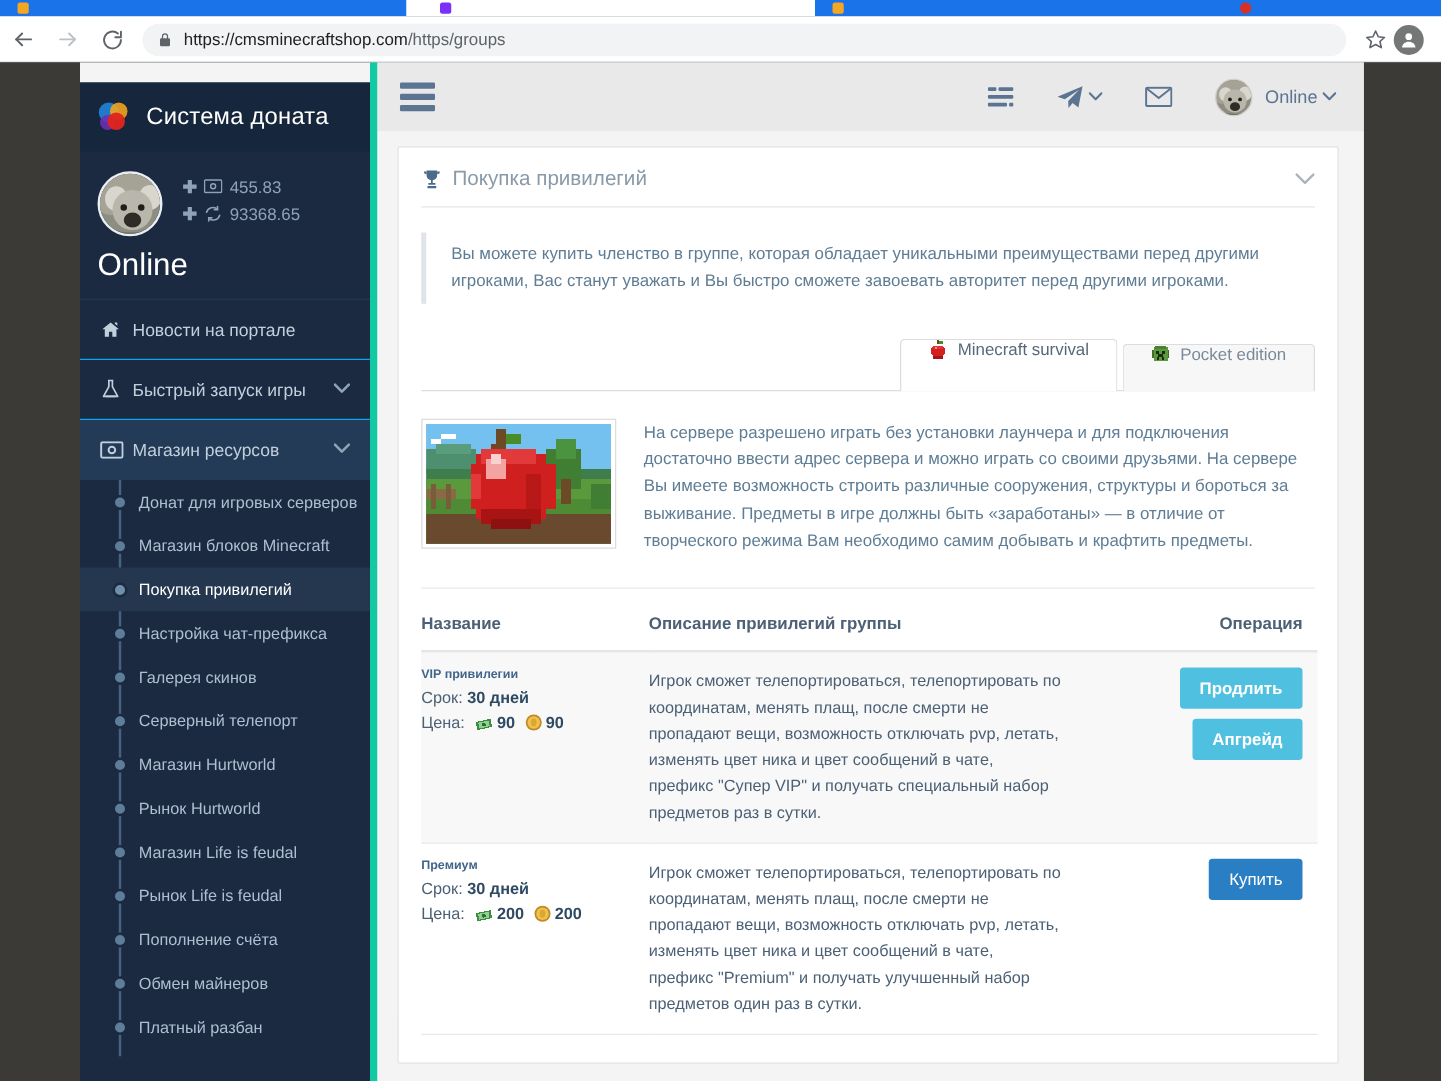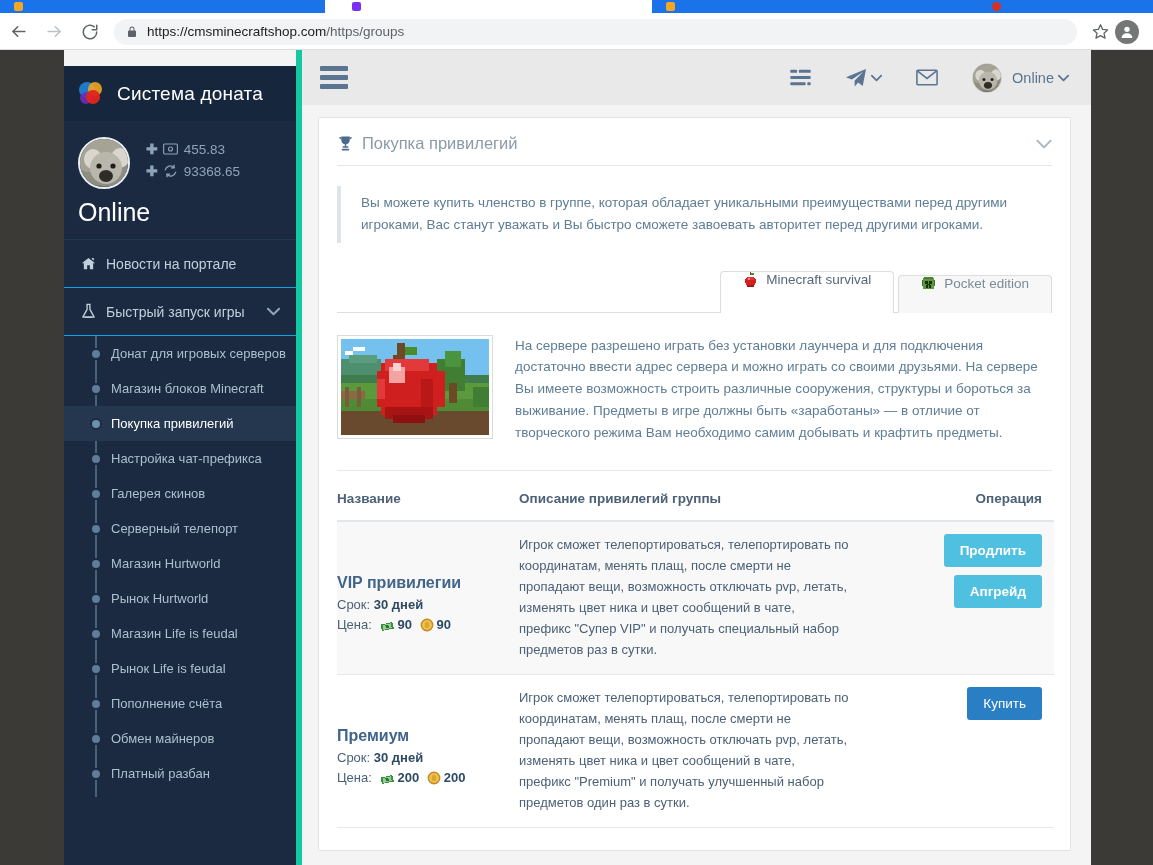--- a/index.html
+++ b/index.html
@@ -149,21 +149,21 @@
 
   .tbl-sep { height: 1px; background: #e9e9e9; margin: 0 18px; }
   table.groups { width: 717px; margin: 14px 18px 0 18px; border-collapse: collapse; }
   table.groups th {
     text-align: left; font-size: 13.5px; color: #4c6176; font-weight: bold;
     padding: 6px 0 14px 0; border-bottom: 2px solid #e4e7ea;
   }
   table.groups th.op { text-align: right; padding-right: 12px; }
   table.groups td { padding: 12px 10px 14px 0; vertical-align: top; border-bottom: 1px solid #e9e9e9; font-size: 13px; }
   table.groups tr.alt td { background: #f8f8f8; }
-  .g-name { font-size: 16px; font-weight: bold; color: #41658a; margin-bottom: 3px; margin-top: 40px; }
+  .g-name { font-size: 10px; font-weight: bold; color: #41658a; margin-bottom: 3px; }
   .g-meta { color: #4c6176; line-height: 1.55; }
   .g-meta b { color: #2e4a63; }
   .g-desc { color: #4c6176; line-height: 1.62; width: 330px; }
   .ops { text-align: right; padding-right: 12px !important; }
   .btn {
     display: inline-block; border: none; border-radius: 3px; color: #ffffff;
     font-size: 13.5px; padding: 9px 16px; cursor: pointer; font-family: "Liberation Sans", sans-serif;
   }
   .btn-info { background: #4fc0e0; font-weight: bold; }
   .btn-primary { background: #2a7fc4; }
@@ -312,20 +312,34 @@
                 </svg>
             </span>
             <span class="mi-label">Быстрый запуск игры</span>
             <span class="mi-caret">
               <svg width="13" height="9" viewBox="0 0 14 9" fill="none" stroke="currentColor" stroke-width="2.2" stroke-linecap="round" stroke-linejoin="round">
                   <polyline points="1 1.5 7 7.5 13 1.5"></polyline>
                 </svg>
             </span>
           </div>
 
+          <div class="menu-item open">
+            <span class="mi-ic">
+              <svg width="19" height="14" viewBox="0 0 24 18" fill="none" stroke="currentColor" stroke-width="2">
+                  <rect x="1" y="1" width="22" height="16" rx="1.5"></rect>
+                  <circle cx="12" cy="9" r="3.4"></circle>
+                </svg>
+            </span>
+            <span class="mi-label">Магазин ресурсов</span>
+            <span class="mi-caret">
+              <svg width="13" height="9" viewBox="0 0 14 9" fill="none" stroke="currentColor" stroke-width="2.2" stroke-linecap="round" stroke-linejoin="round">
+                  <polyline points="1 1.5 7 7.5 13 1.5"></polyline>
+                </svg>
+            </span>
+          </div>
 
           <div class="submenu">
             <div class="subline"></div>
 
             <div class="sub-item">
               <span class="dot"></span>
               <span>Донат для игровых серверов</span>
             </div>
             <div class="sub-item">
               <span class="dot"></span>

